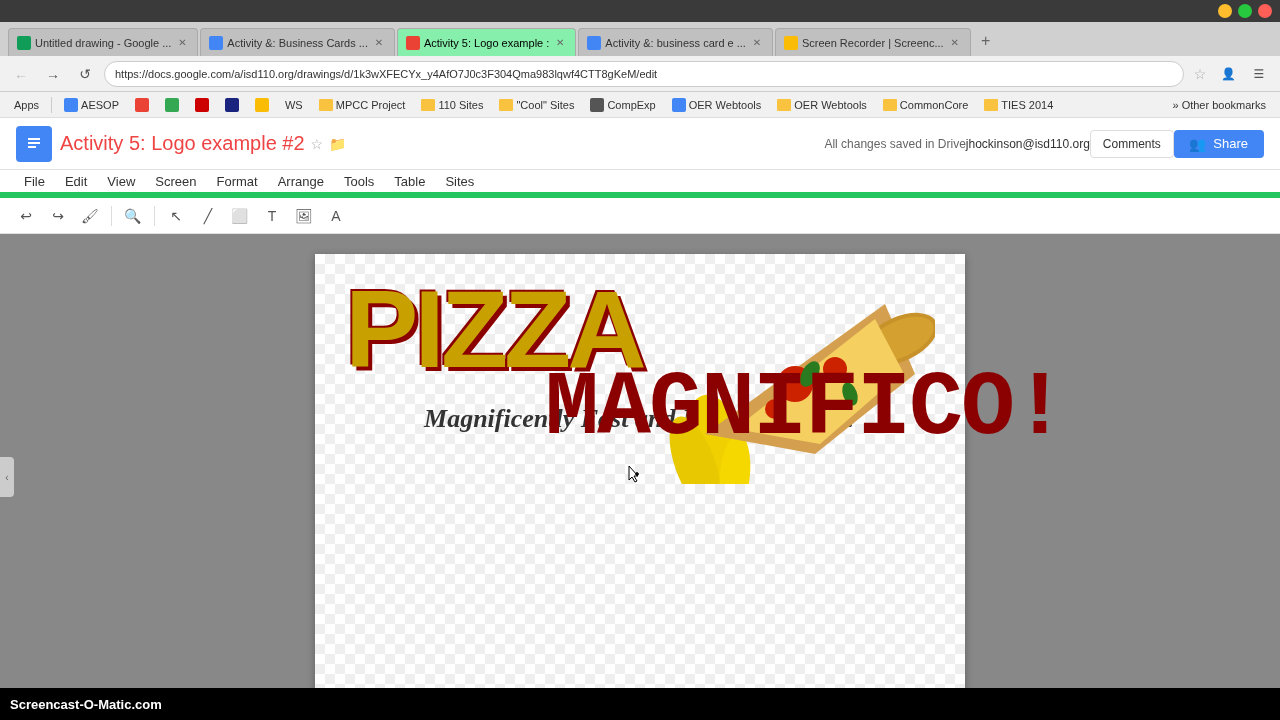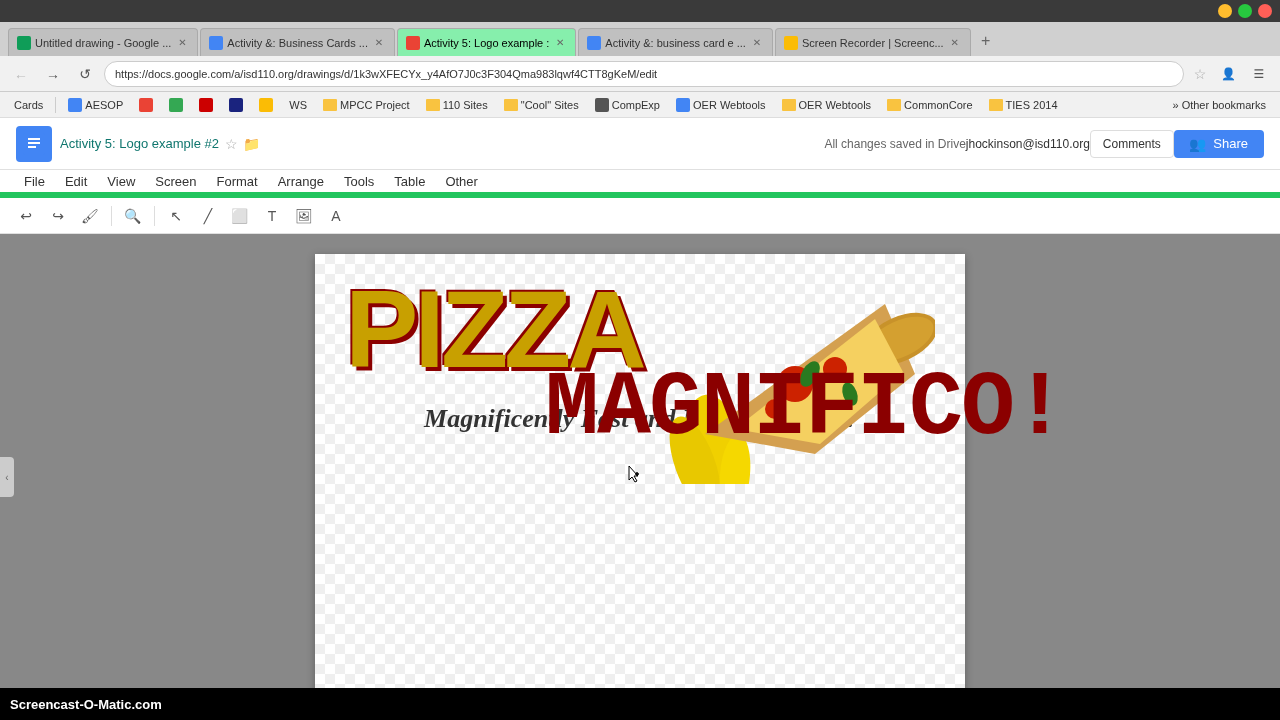--- a/index.html
+++ b/index.html
@@ -46,21 +46,21 @@
     .bm-separator { width: 1px; height: 16px; background: #ccc; margin: 0 2px; }
     .bm-other { margin-left: auto; }
 
     
     .docs-area { flex: 1; display: flex; flex-direction: column; background: #f1f1f1; overflow: hidden; }
 
     
     .docs-header { height: 52px; background: #fff; border-bottom: 1px solid #e0e0e0; display: flex; align-items: center; padding: 0 16px; gap: 12px; }
     .docs-logo { width: 36px; height: 36px; background: #4285f4; border-radius: 4px; display: flex; align-items: center; justify-content: center; font-size: 18px; color: #fff; font-weight: bold; flex-shrink: 0; }
     .docs-title-area { display: flex; flex-direction: column; }
-    .docs-title { font-size: 13px; color: #0f766e; font-weight: normal; }
+    .docs-title { font-size: 20px; color: #ef4444; font-weight: normal; }
     .docs-title-icon { font-size: 14px; color: #aaa; cursor: pointer; }
     .docs-status { font-size: 12px; color: #666; margin-left: auto; }
     .comments-btn { height: 28px; padding: 0 12px; background: #fff; border: 1px solid #ddd; border-radius: 4px; font-size: 12px; color: #333; cursor: pointer; display: flex; align-items: center; }
     .share-btn { height: 28px; padding: 0 16px; background: #4285f4; border: none; border-radius: 4px; font-size: 13px; color: #fff; cursor: pointer; display: flex; align-items: center; gap: 6px; font-weight: 500; }
     .share-icon { font-size: 14px; }
 
     
     .menu-bar { height: 28px; background: #fff; border-bottom: 6px solid #22c55e; display: flex; align-items: center; padding: 0 16px; gap: 4px; }
     .menu-item { padding: 3px 8px; font-size: 13px; color: #333; cursor: pointer; border-radius: 3px; }
 
@@ -158,21 +158,21 @@
     </div>
     <div class="star-btn">☆</div>
     <div class="nav-right-btns">
       <div class="nav-icon-btn">👤</div>
       <div class="nav-icon-btn">☰</div>
     </div>
   </div>
 
   <div class="bookmarks-bar">
     <div class="bm-item">
-      <span>Cards</span>
+      <span>Apps</span>
     </div>
     <div class="bm-separator"></div>
     <div class="bm-item">
       <div class="bm-icon" style="background:#4285f4;"></div>
       <span>AESOP</span>
     </div>
     <div class="bm-item">
       <div class="bm-icon" style="background:#ea4335;"></div>
     </div>
     <div class="bm-item">
@@ -260,21 +260,21 @@
 
     <div class="menu-bar">
       <span class="menu-item">File</span>
       <span class="menu-item">Edit</span>
       <span class="menu-item">View</span>
       <span class="menu-item">Screen</span>
       <span class="menu-item">Format</span>
       <span class="menu-item">Arrange</span>
       <span class="menu-item">Tools</span>
       <span class="menu-item">Table</span>
-      <span class="menu-item">Other</span>
+      <span class="menu-item">Sites</span>
     </div>
 
     <div class="toolbar">
       <div class="toolbar-btn" title="Undo">↩</div>
       <div class="toolbar-btn" title="Redo">↪</div>
       <div class="toolbar-btn" title="Paint format">🖌</div>
       <div class="toolbar-separator"></div>
       <div class="toolbar-btn" title="Zoom">🔍</div>
       <div class="toolbar-separator"></div>
       <div class="toolbar-btn" title="Select">↖</div>

